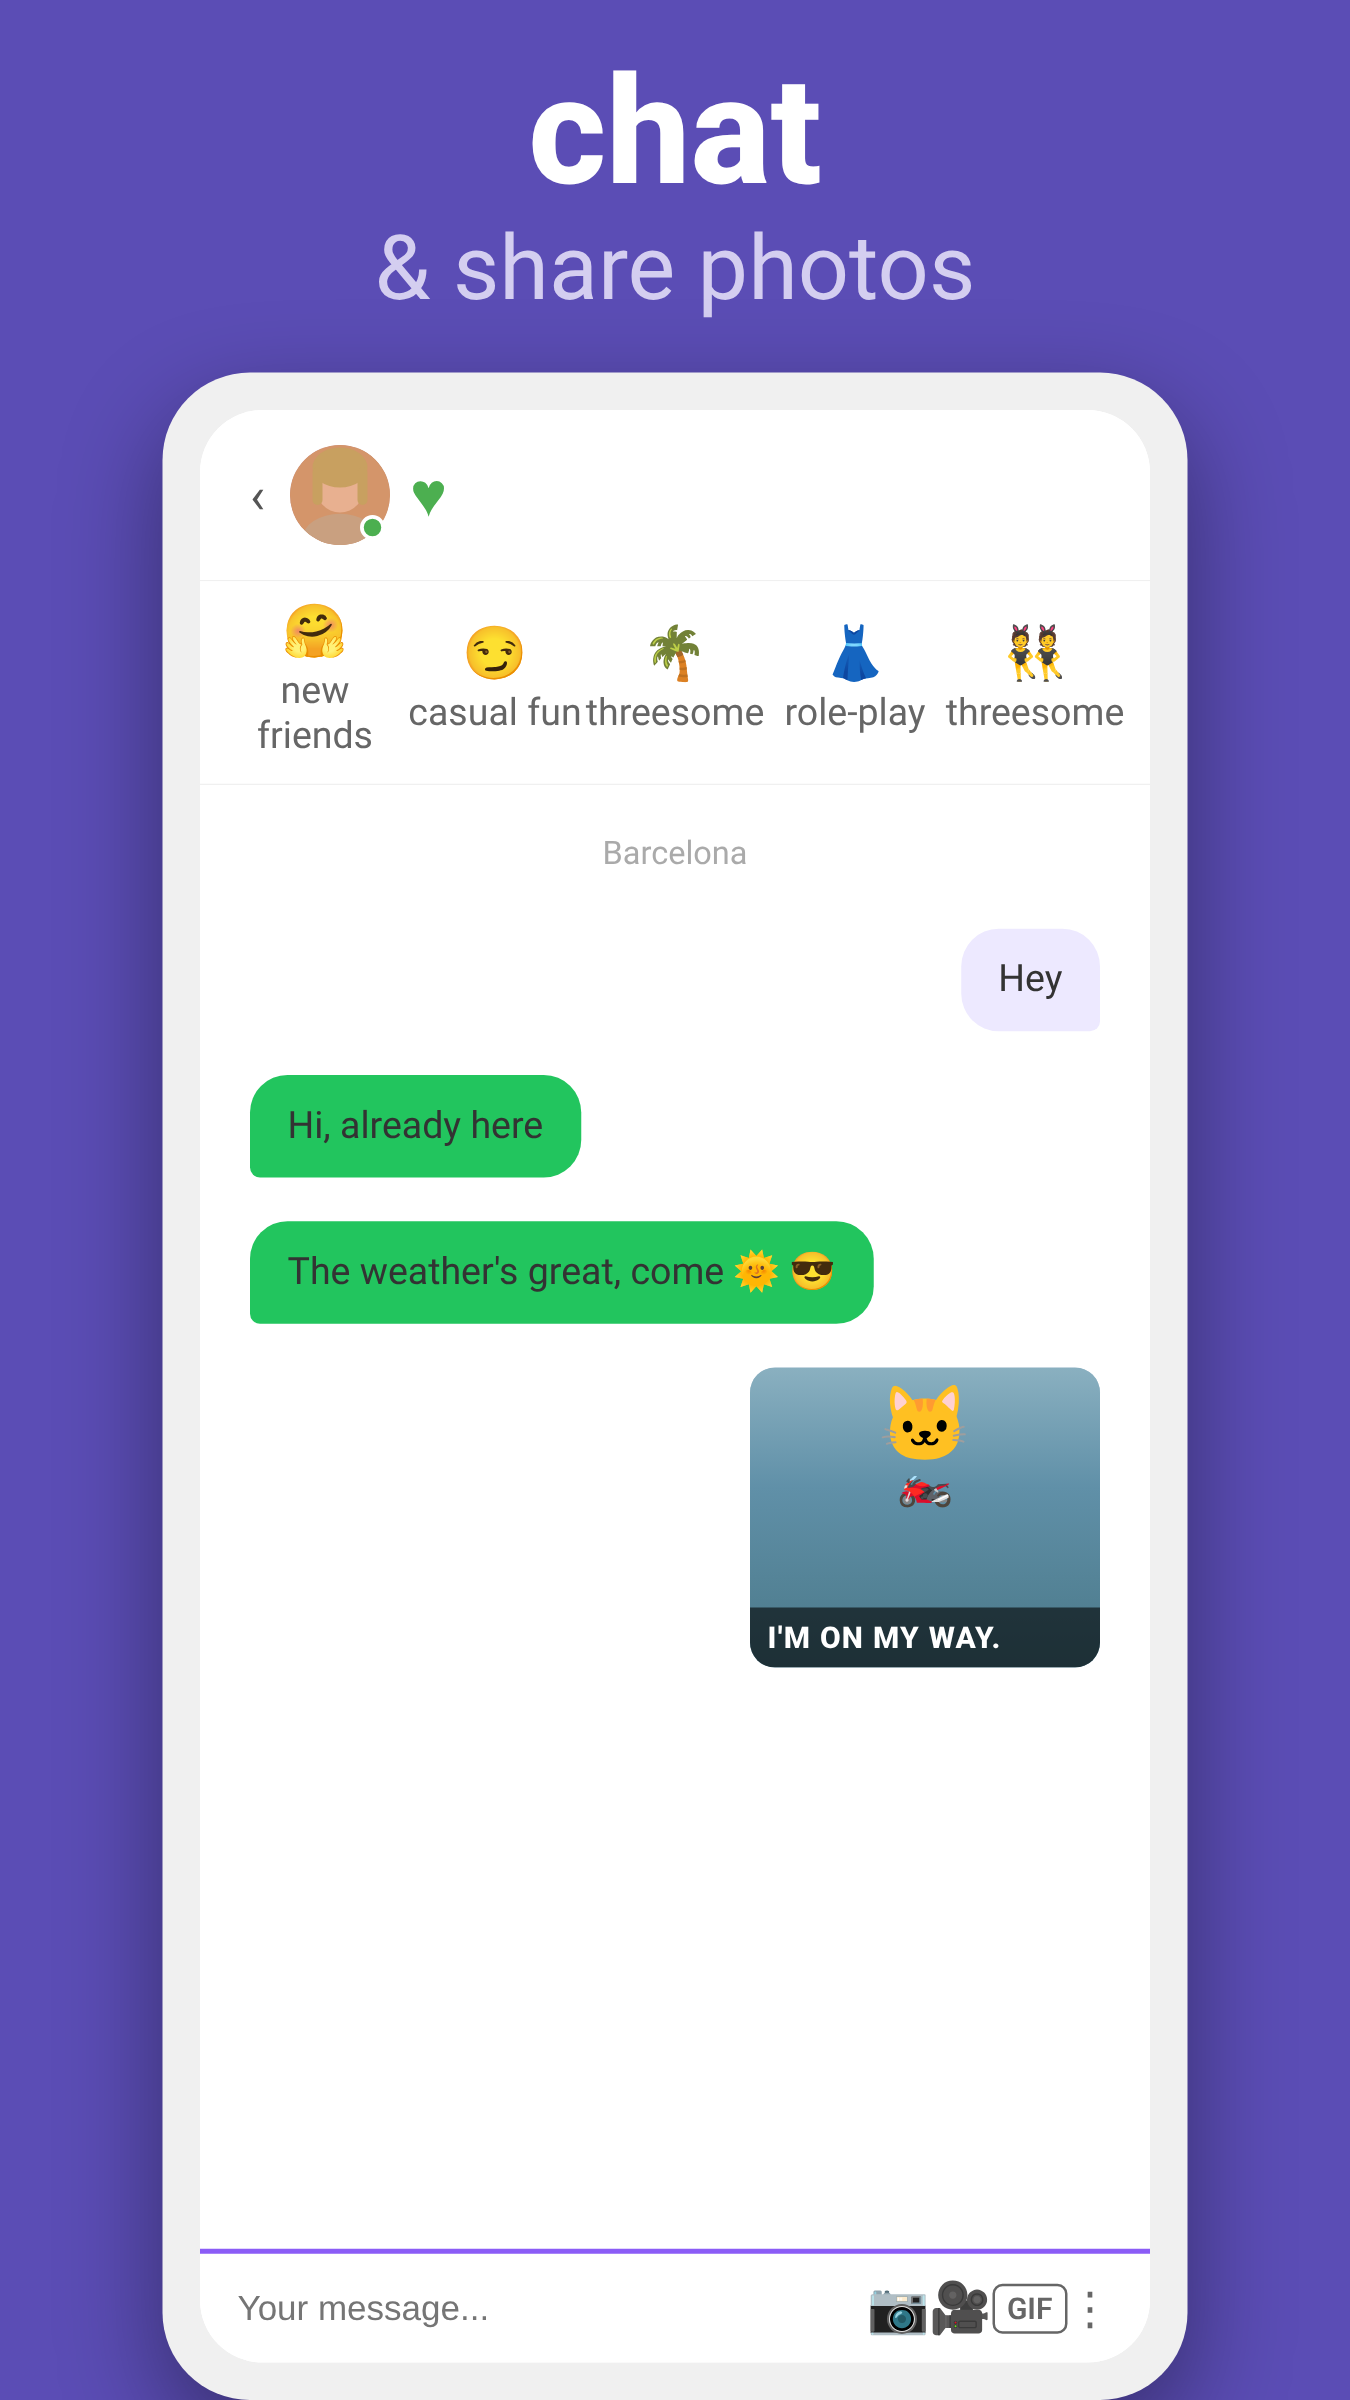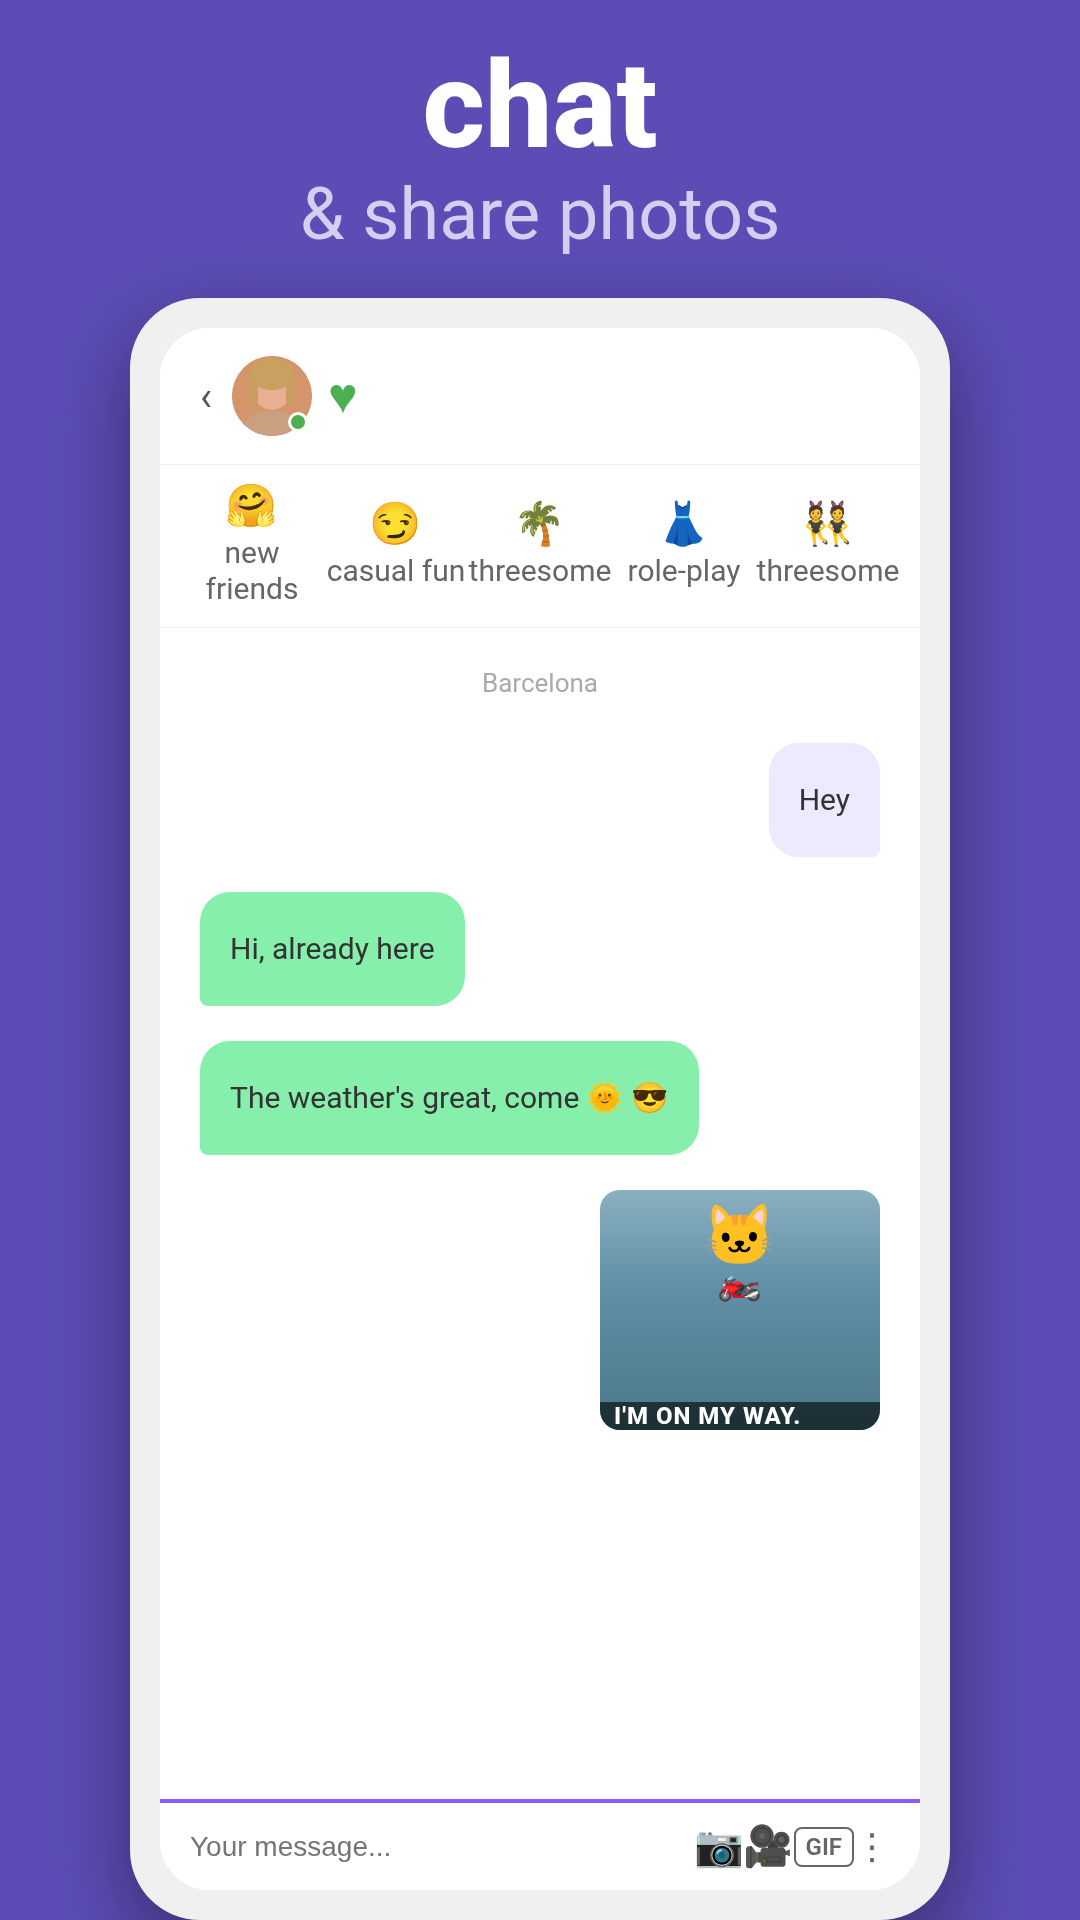--- a/index.html
+++ b/index.html
@@ -162,36 +162,36 @@
 
     .location-tag {
       text-align: center;
       color: #aaa;
       font-size: 26px;
       padding: 10px 0;
     }
 
     .message-bubble {
       max-width: 75%;
-      padding: 36px 30px;
+      padding: 20px 30px;
       border-radius: 30px;
       font-size: 30px;
       line-height: 1.4;
     }
 
     .bubble-right {
       align-self: flex-end;
       background: #ede9ff;
       color: #333;
       border-bottom-right-radius: 8px;
     }
 
     .bubble-left {
       align-self: flex-start;
-      background: #86efac;
+      background: #22c55e;
       color: #333;
       border-bottom-left-radius: 8px;
     }
 
     .gif-message {
       align-self: flex-end;
       width: 280px;
       height: 240px;
       border-radius: 20px;
       overflow: hidden;
@@ -208,21 +208,21 @@
       justify-content: flex-end;
       background: linear-gradient(180deg, #8ab0c0 0%, #6090a8 40%, #4a7888 100%);
       position: relative;
     }
 
     .gif-caption {
       background: rgba(0,0,0,0.6);
       color: white;
       font-size: 24px;
       font-weight: 800;
-      padding: 0 14px;
+      padding: 10px 14px;
       width: 100%;
       text-align: left;
       letter-spacing: 1px;
     }
 
     
     .input-bar {
       display: flex;
       align-items: center;
       padding: 20px 30px;

